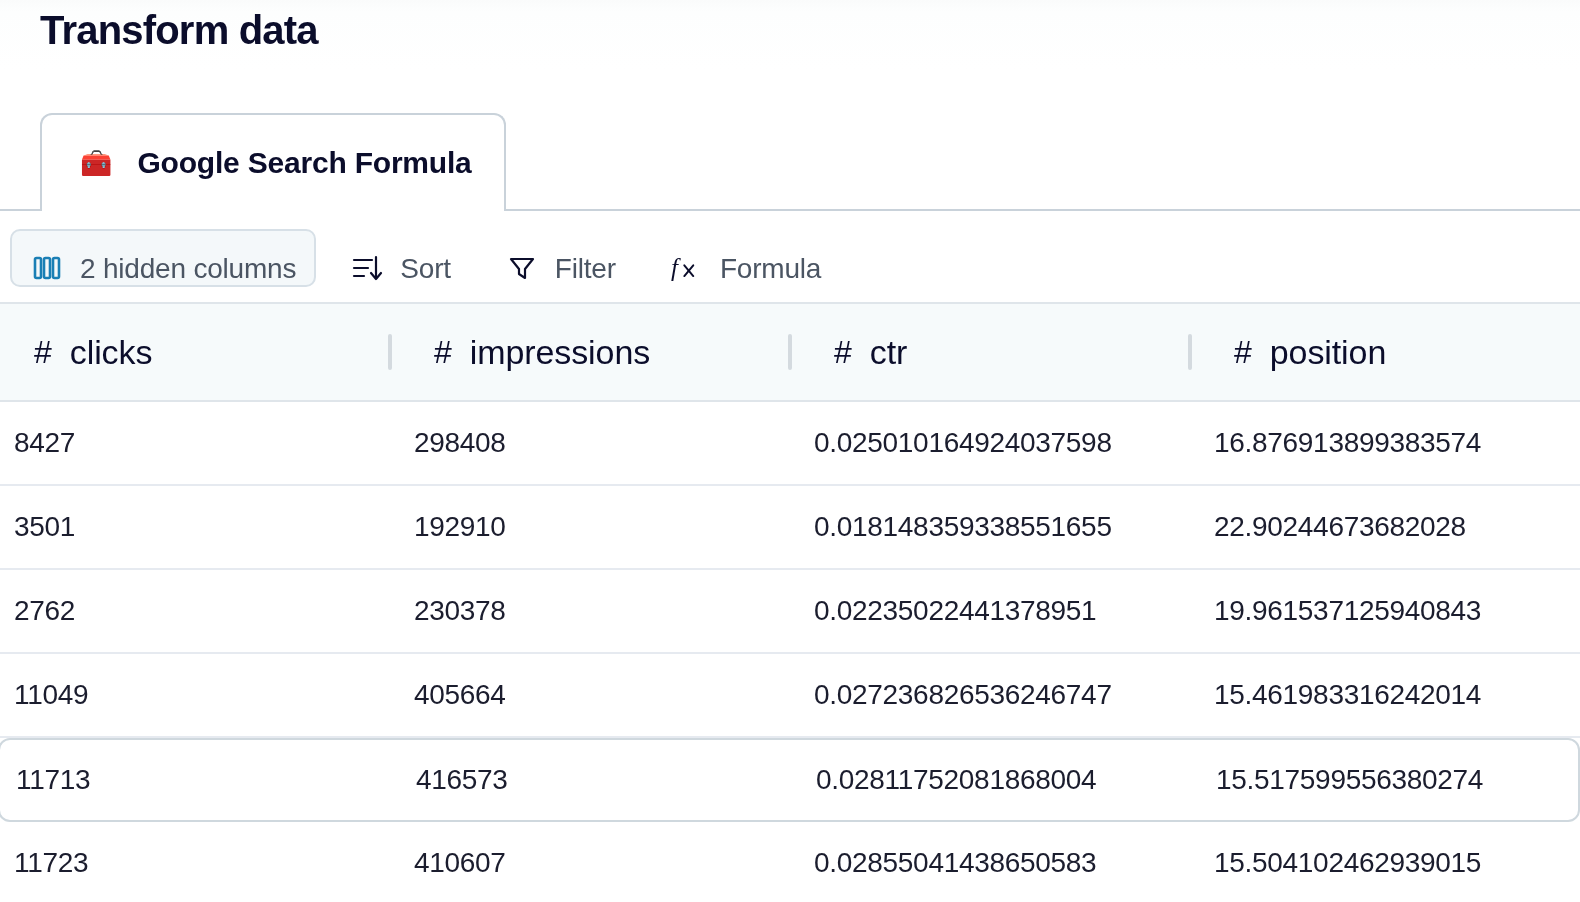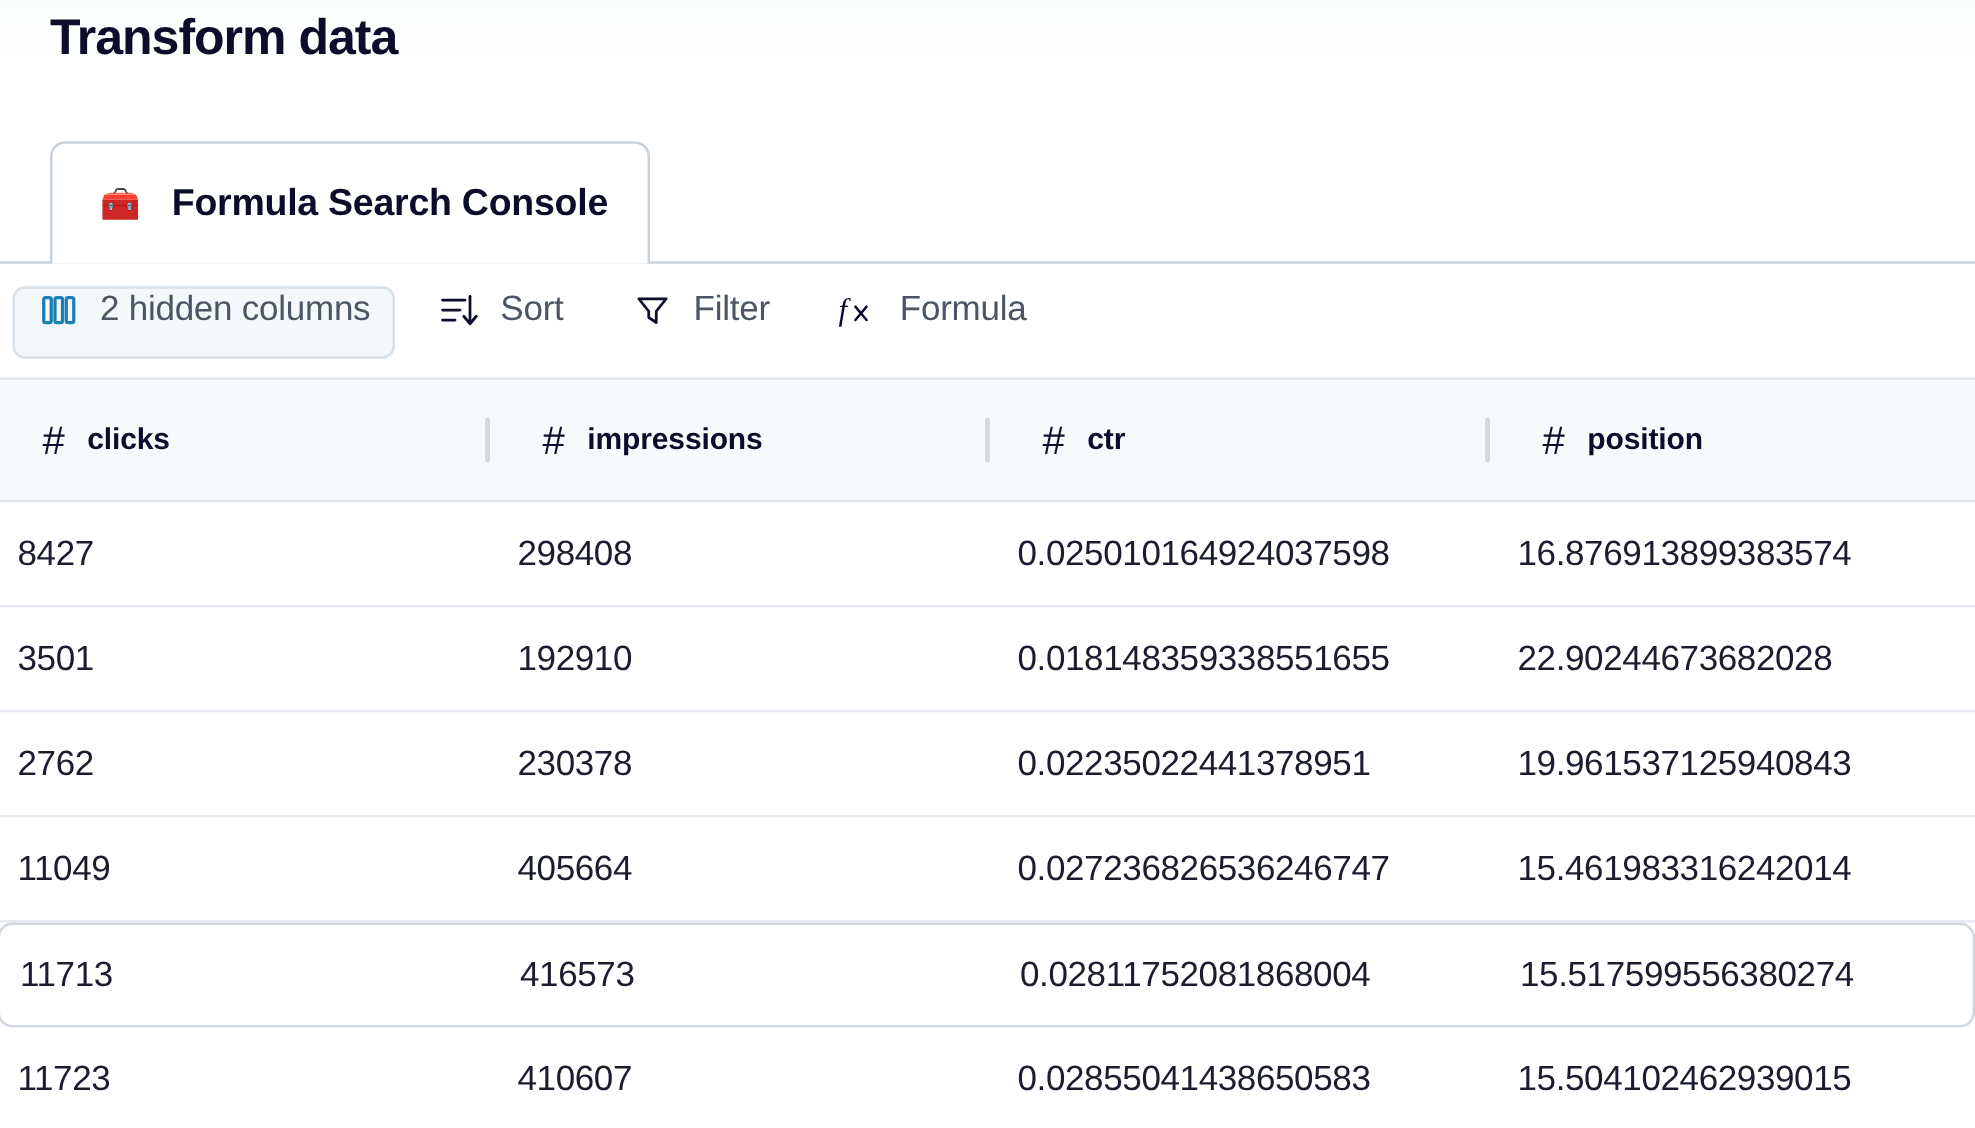--- a/index.html
+++ b/index.html
@@ -98,21 +98,21 @@
     position: absolute;
     left: 0;
     top: 302px;
     width: 1580px;
     height: 2px;
     background: #dfe5ea;
   }
 
   .tool-btn {
     display: flex;
-    align-items: flex-start;
+    align-items: flex-end;
     gap: 16px;
     height: 58px;
     padding: 0 18px;
     border-radius: 10px;
     border: 2px solid transparent;
     background: transparent;
     cursor: pointer;
     font-family: inherit;
   }
   .tool-btn.pill {
@@ -171,22 +171,22 @@
     border-radius: 2px;
   }
   .col-hash {
     font-size: 32px;
     font-weight: 400;
     color: #0b0d2b;
     margin-right: 18px;
     line-height: 1;
   }
   .col-name {
-    font-size: 24px;
-    font-weight: bold;
+    font-size: 34px;
+    font-weight: normal;
     color: #0b0d2b;
     letter-spacing: -0.1px;
   }
 
   .row {
     position: relative;
     display: flex;
     height: 84px;
     border-bottom: 2px solid #e6eaf0;
     background: #ffffff;
@@ -213,21 +213,21 @@
 <body>
 
 <div class="page">
 
   <h1 class="page-title">Transform data</h1>
 
   <div class="tabbar">
     <div class="tabbar-underline"></div>
     <div class="tab">
       <span class="tab-icon">🧰</span>
-      <span class="tab-label">Formula Search Console</span>
+      <span class="tab-label">Google Search Formula</span>
     </div>
   </div>
 
   <div class="toolbar">
 
     <button class="tool-btn pill">
       <span class="tool-ico">
         <svg width="30" height="30" viewBox="0 0 30 30" aria-hidden="true">
           <rect x="3" y="5" width="6" height="20" rx="1.5" fill="none" stroke="#1a7fb5" stroke-width="2.6"></rect>
           <rect x="12" y="5" width="6" height="20" rx="1.5" fill="none" stroke="#1a7fb5" stroke-width="2.6"></rect>

